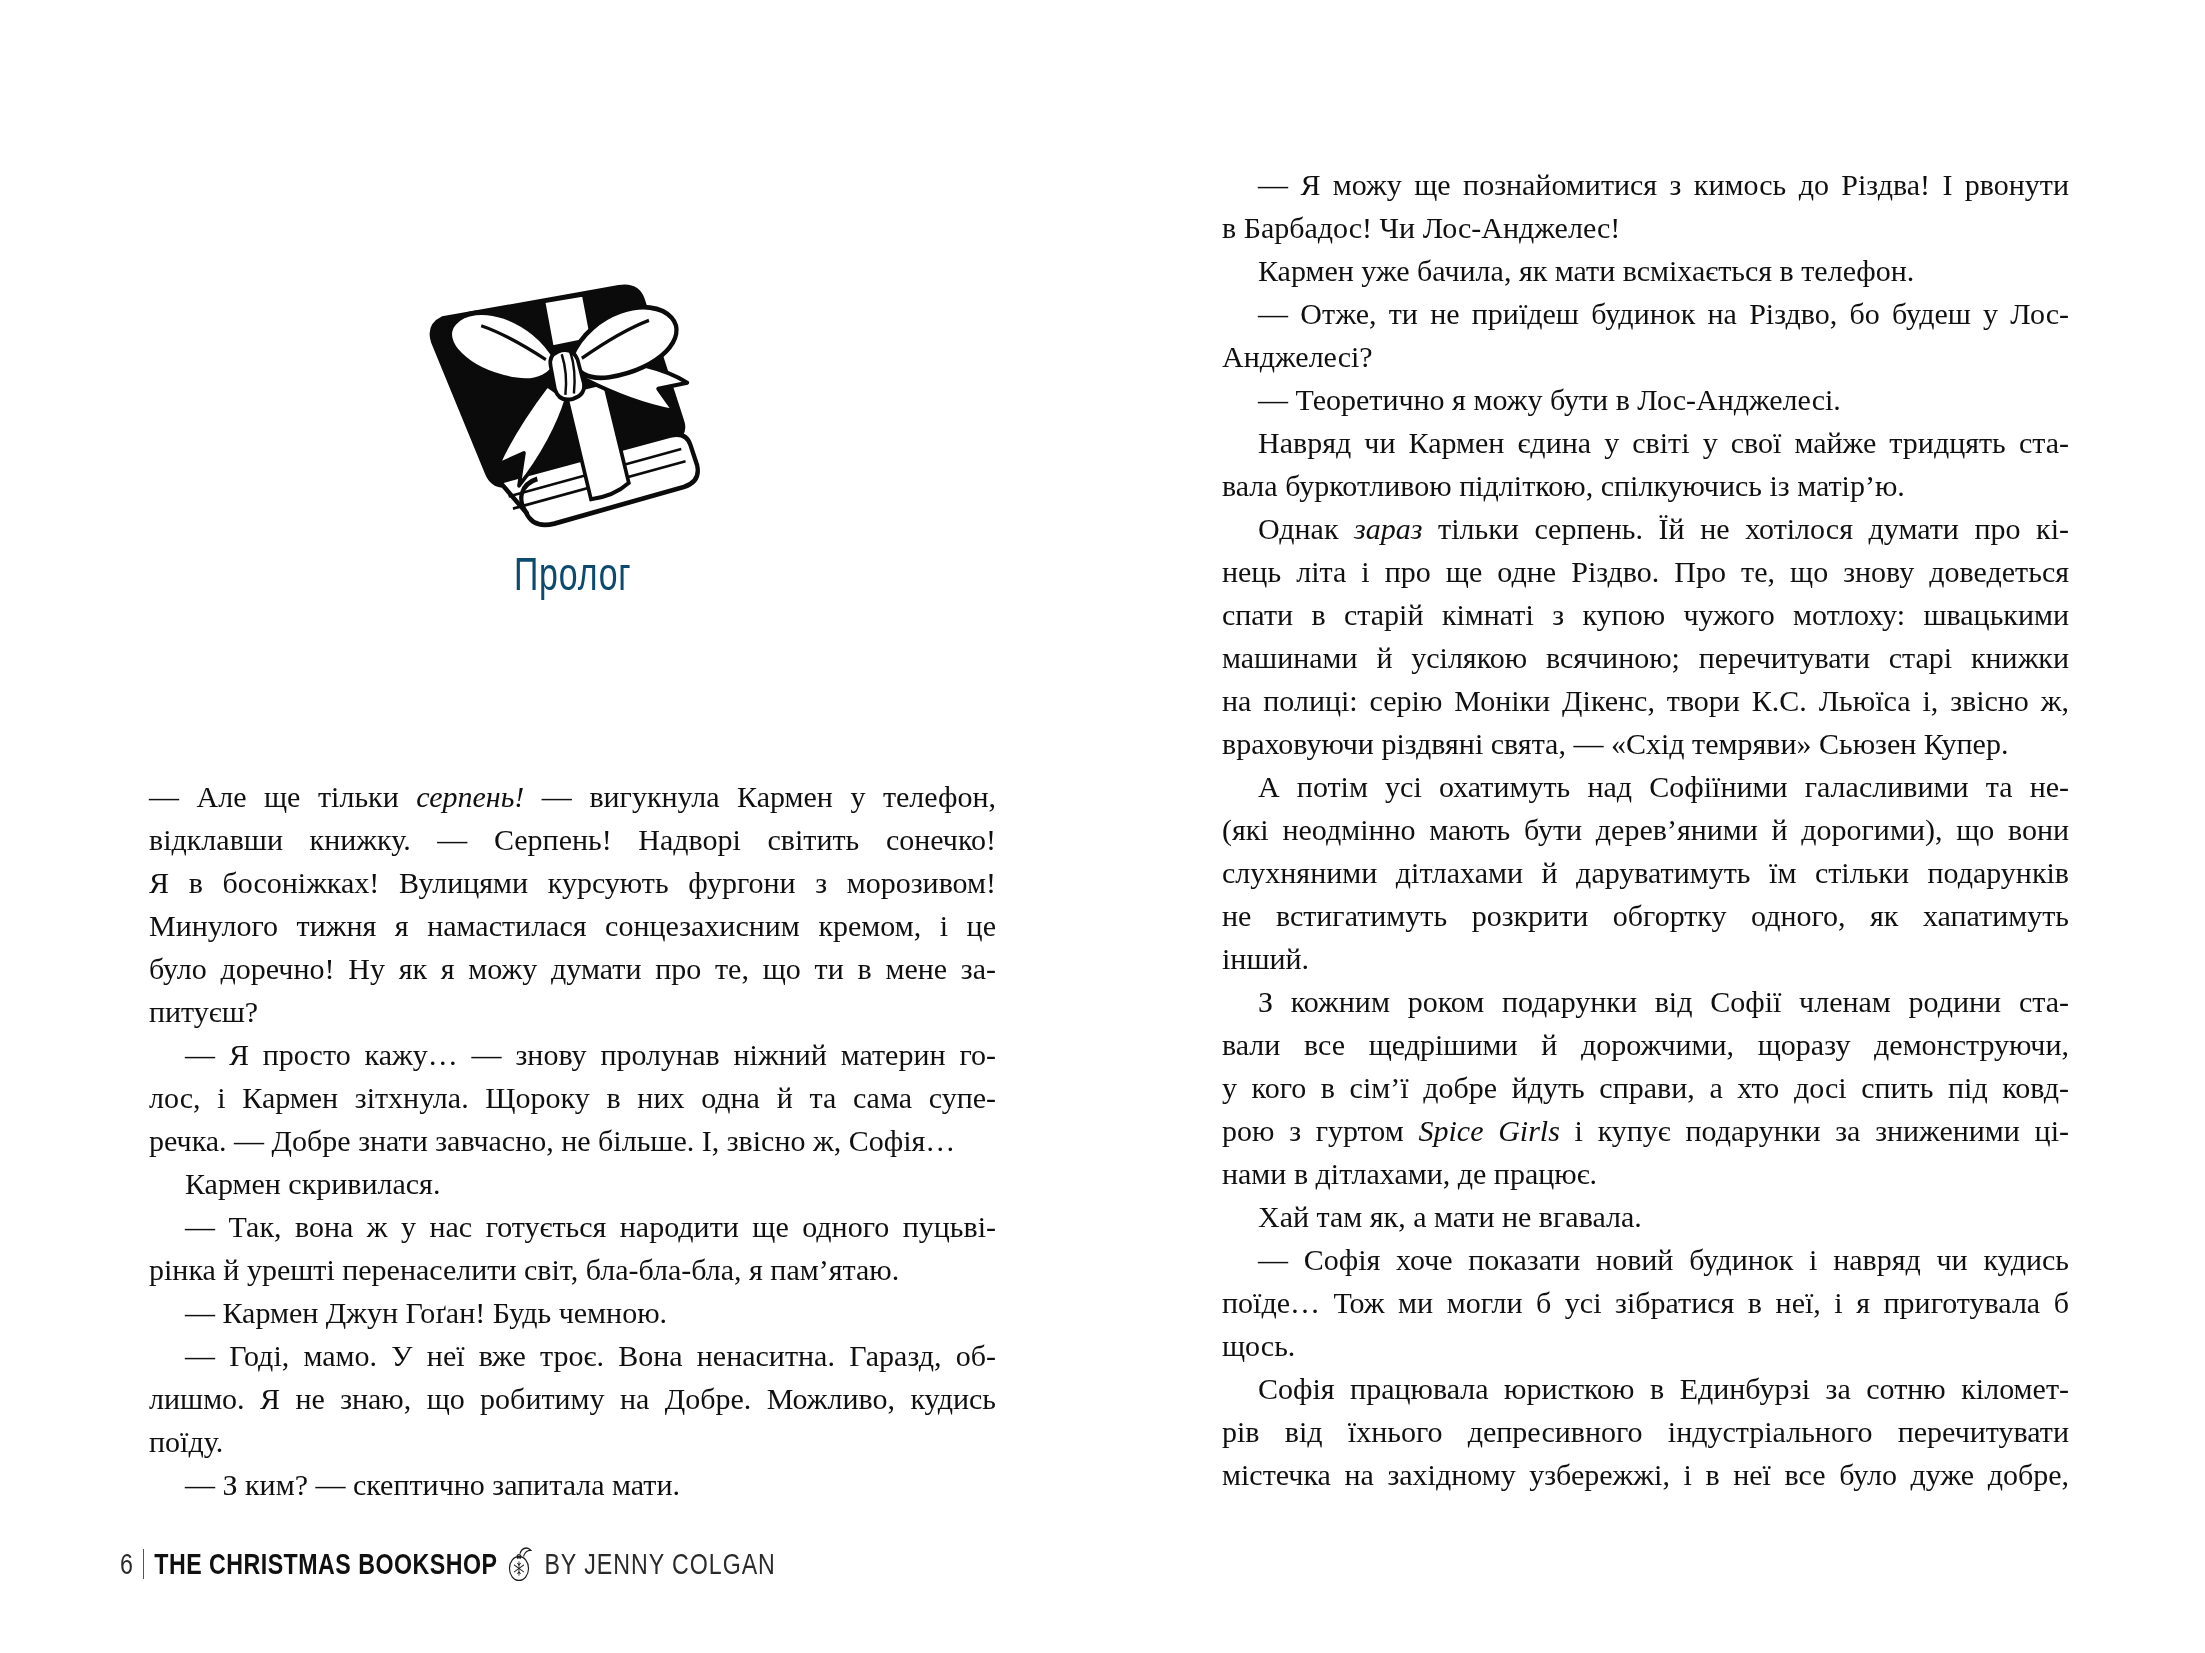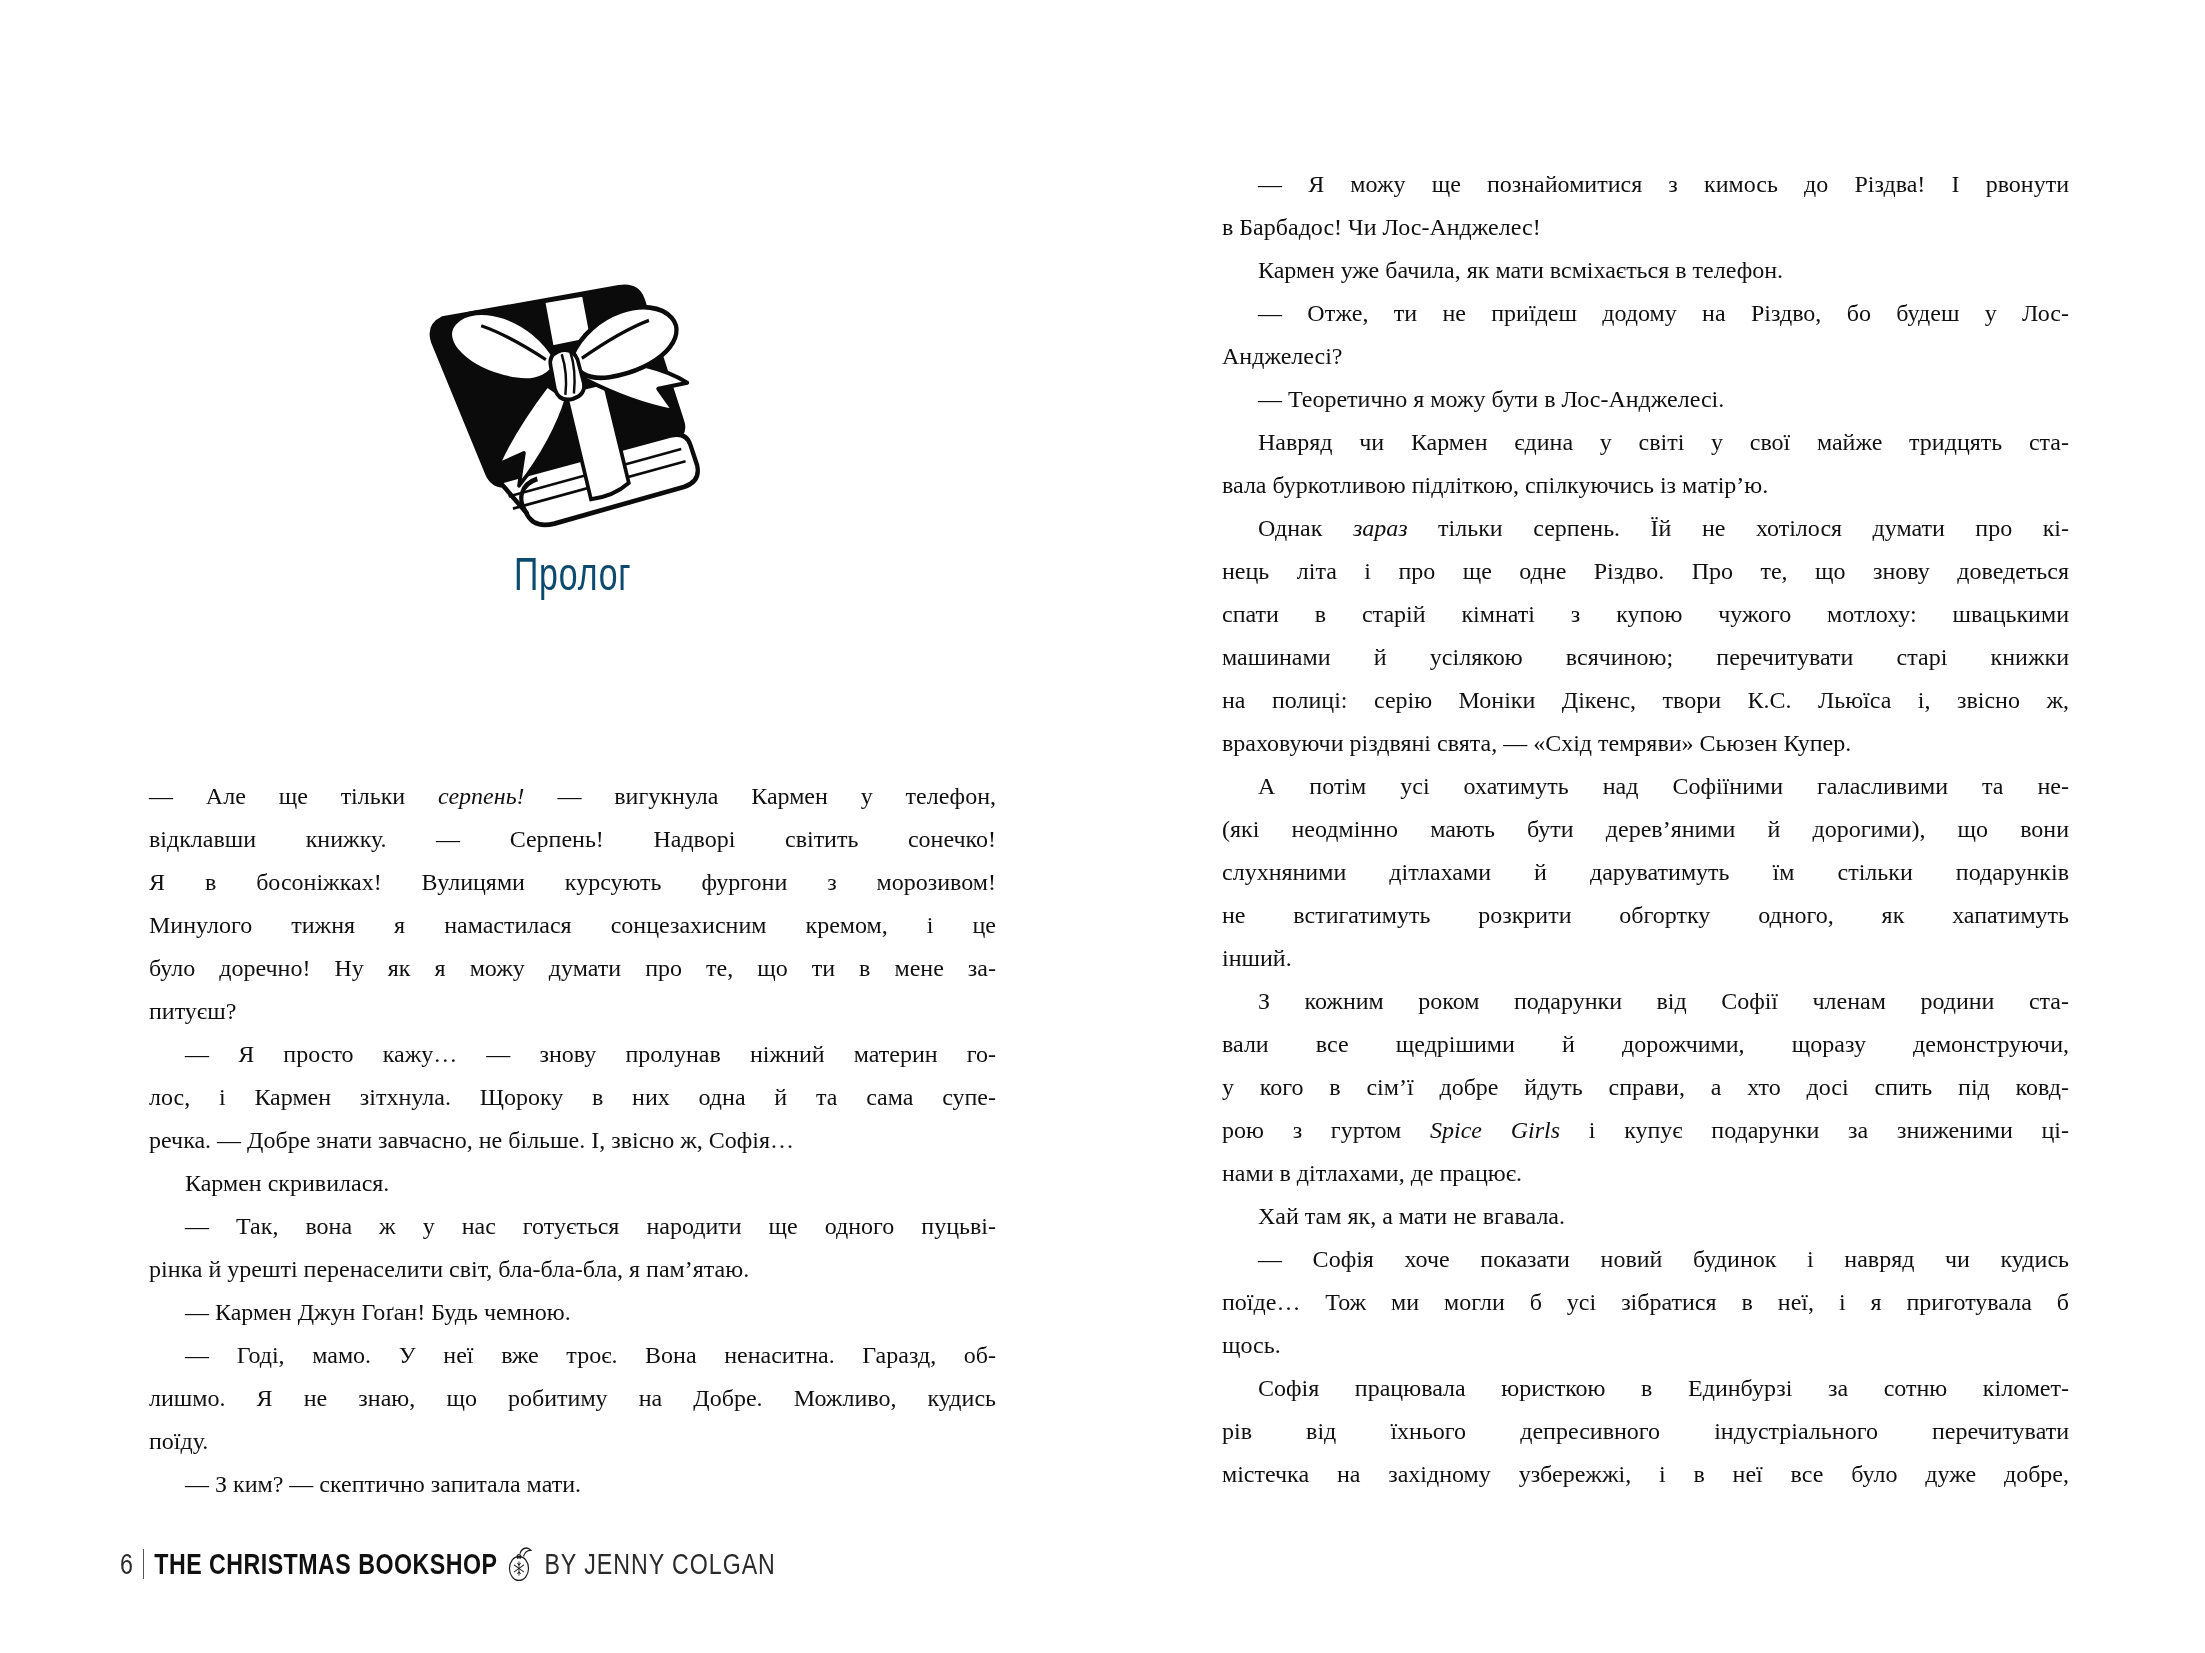--- a/index.html
+++ b/index.html
@@ -20,21 +20,21 @@
 
   
   .chapter-title{
     position:absolute;left:149px;top:546px;width:847px;
     text-align:center;font-family:"Liberation Sans", sans-serif;
     font-size:47px;line-height:56px;font-weight:400;color:#0c4a6e;
   }
   .chapter-title span{display:inline-block;transform:scaleX(0.72);transform-origin:center;letter-spacing:1.2px;}
 
   
-  .text-block{position:absolute;width:847px;font-size:24px;color:#101010;}
+  .text-block{position:absolute;width:847px;font-size:30px;color:#101010;}
   #left-text{left:149px;top:775px;}
   #right-text{left:1222px;top:163px;}
   .bl{
     height:43px;line-height:43px;
     text-align:justify;text-align-last:justify;
     white-space:nowrap;
   }
   .bl.last{text-align-last:left;}
   .bl.ind{text-indent:36px;}
   .bl i{font-style:italic;}
@@ -129,21 +129,21 @@
     </div>
   </div>
 </div>
 
 <div class="page" id="right-page">
 
   <div class="text-block" id="right-text" style="left: 119px; top: 163px;">
       <div class="bl ind"><span>— Я можу ще познайомитися з кимось до Різдва! І рвонути</span></div>
       <div class="bl last"><span>в Барбадос! Чи Лос-Анджелес!</span></div>
       <div class="bl ind last"><span>Кармен уже бачила, як мати всміхається в телефон.</span></div>
-      <div class="bl ind"><span>— Отже, ти не приїдеш додому на Різдво, бо будеш у Лос-</span></div>
+      <div class="bl ind"><span>— Отже, ти не приїдеш будинок на Різдво, бо будеш у Лос-</span></div>
       <div class="bl last"><span>Анджелесі?</span></div>
       <div class="bl ind last"><span>— Теоретично я можу бути в Лос-Анджелесі.</span></div>
       <div class="bl ind"><span>Навряд чи Кармен єдина у світі у свої майже тридцять ста-</span></div>
       <div class="bl last"><span>вала буркотливою підліткою, спілкуючись із матір’ю.</span></div>
       <div class="bl ind"><span>Однак </span><i>зараз</i><span> тільки серпень. Їй не хотілося думати про кі-</span></div>
       <div class="bl"><span>нець літа і про ще одне Різдво. Про те, що знову доведеться</span></div>
       <div class="bl"><span>спати в старій кімнаті з купою чужого мотлоху: швацькими</span></div>
       <div class="bl"><span>машинами й усілякою всячиною; перечитувати старі книжки</span></div>
       <div class="bl"><span>на полиці: серію Моніки Дікенс, твори К.С. Льюїса і, звісно ж,</span></div>
       <div class="bl last"><span>враховуючи різдвяні свята, — «Схід темряви» Сьюзен Купер.</span></div>

